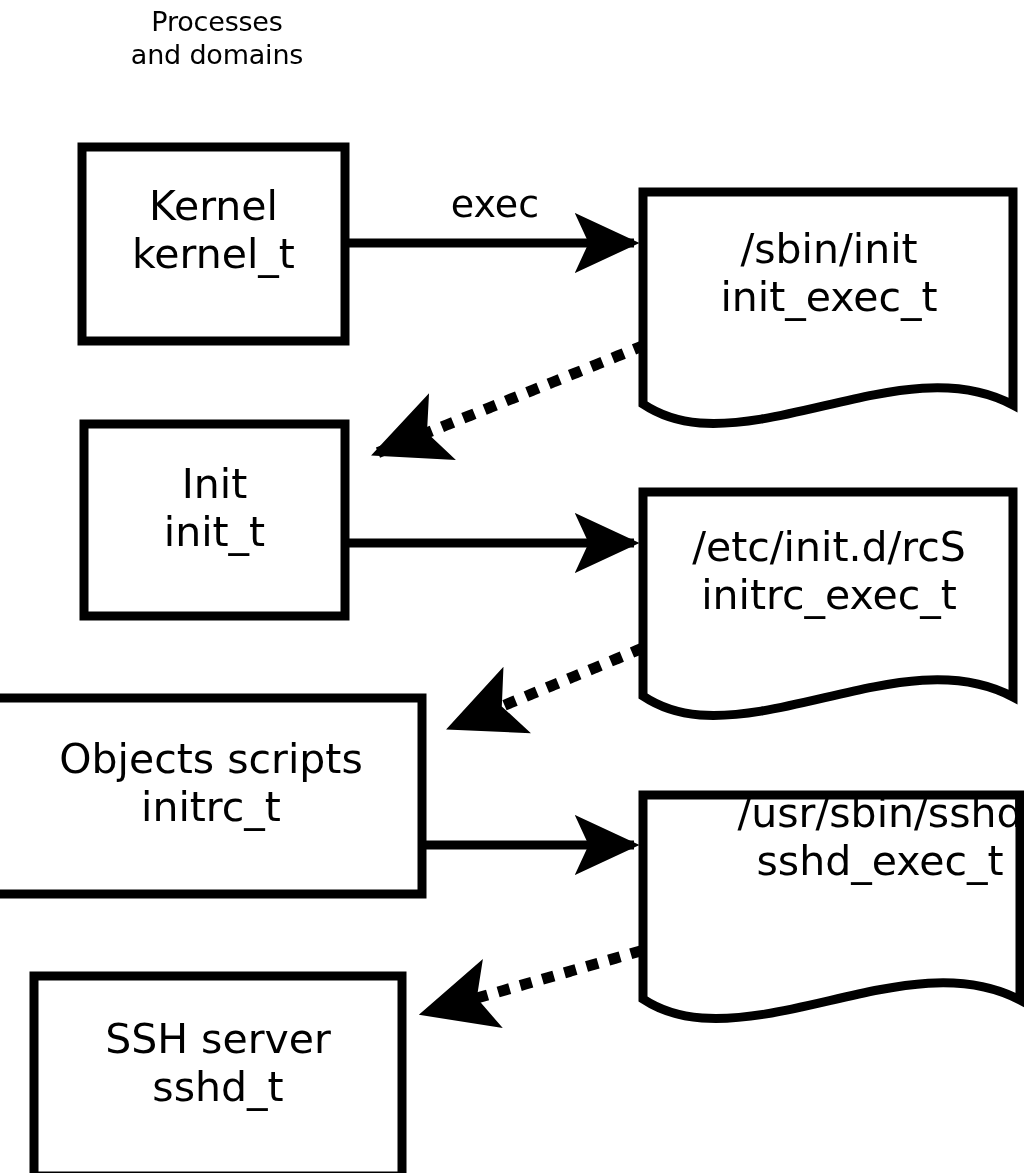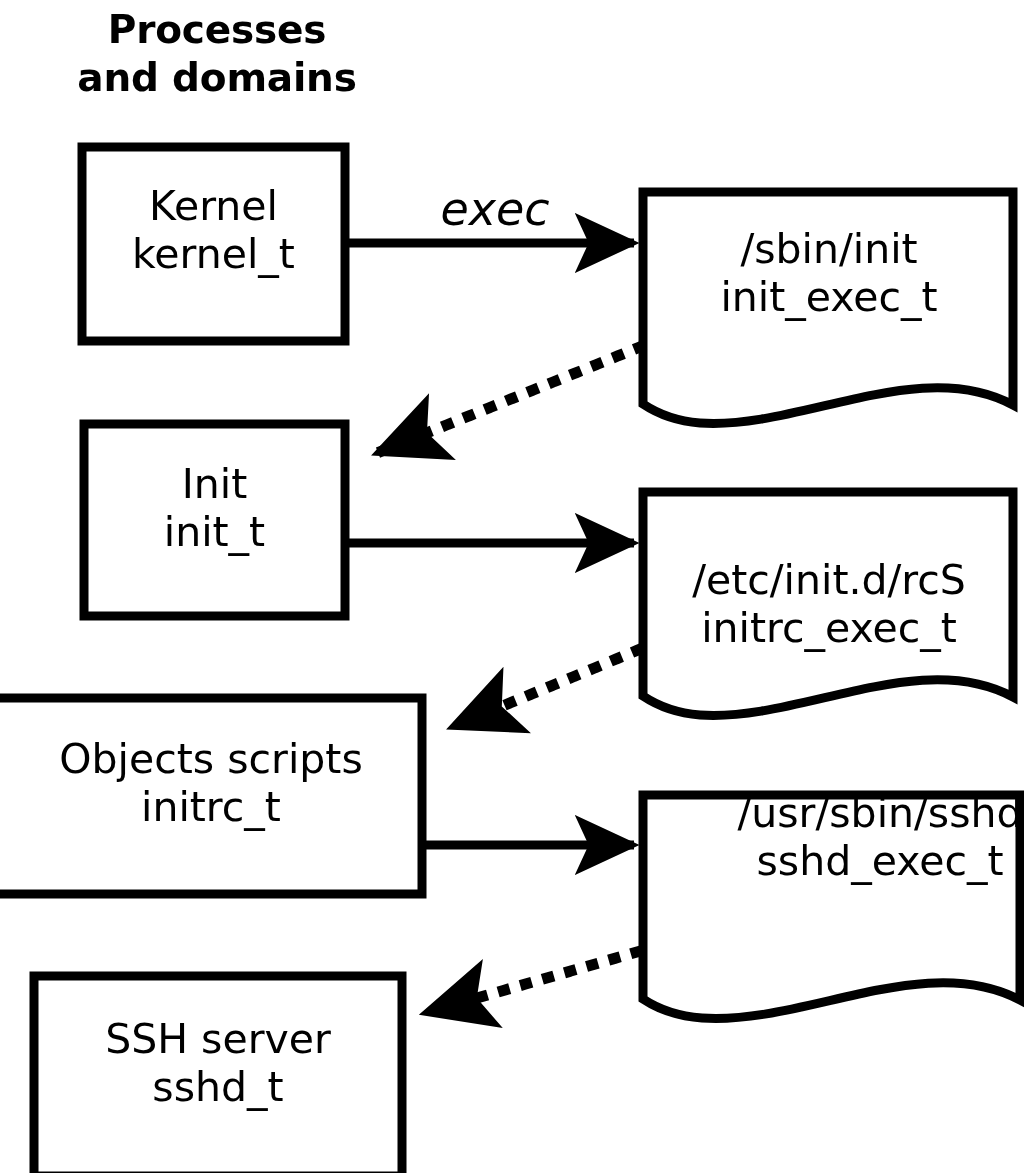--- a/index.html
+++ b/index.html
@@ -22,43 +22,42 @@
   #diagram-svg {
     position: absolute;
     top: 0;
     left: 0;
     width: 1024px;
     height: 1173px;
   }
   .col-header {
     position: absolute;
     text-align: center;
-    font-weight: bold;
-    font-size: 39px;
+    font-weight: normal;
+    font-size: 27px;
     line-height: 1.22;
     letter-spacing: -0.2px;
     white-space: pre-line;
   }
   #header-processes { left: 12px;  top: 6px; width: 410px; }
   #header-objects   { left: 628px; top: 6px; width: 396px; }
 
   .node-label {
     position: absolute;
     text-align: center;
     font-size: 41px;
     line-height: 1.16;
     white-space: pre-line;
     pointer-events: none;
   }
   .edge-label {
     position: absolute;
     text-align: center;
-    font-size: 46px;
+    font-size: 38px;
     line-height: 1.1;
-    font-style: italic;
   }
 </style>
 </head>
 <body>
 
 <div id="canvas">
 
   <div class="col-header" id="header-processes">Processes
 and domains</div>
 
@@ -114,21 +113,21 @@
 
   <div class="node-label" style="left:0px; top:736px; width:422px;">Objects scripts
 initrc_t</div>
 
   <div class="node-label" style="left:34px; top:1016px; width:368px;">SSH server
 sshd_t</div>
 
   <div class="node-label" style="left:645px; top:226px; width:368px;">/sbin/init
 init_exec_t</div>
 
-  <div class="node-label" style="left:645px; top:524px; width:368px;margin-top:33px;">/etc/init.d/rcS
+  <div class="node-label" style="left:645px; top:524px; width:368px;">/etc/init.d/rcS
 initrc_exec_t</div>
 
   <div class="node-label" style="left:648px; top:790px; width:372px;padding-left:46px;">/usr/sbin/sshd
 sshd_exec_t</div>
 
   <div class="edge-label" style="left:390px; top:184px; width:210px;">exec</div>
 
 </div>
 
 </body></html>

